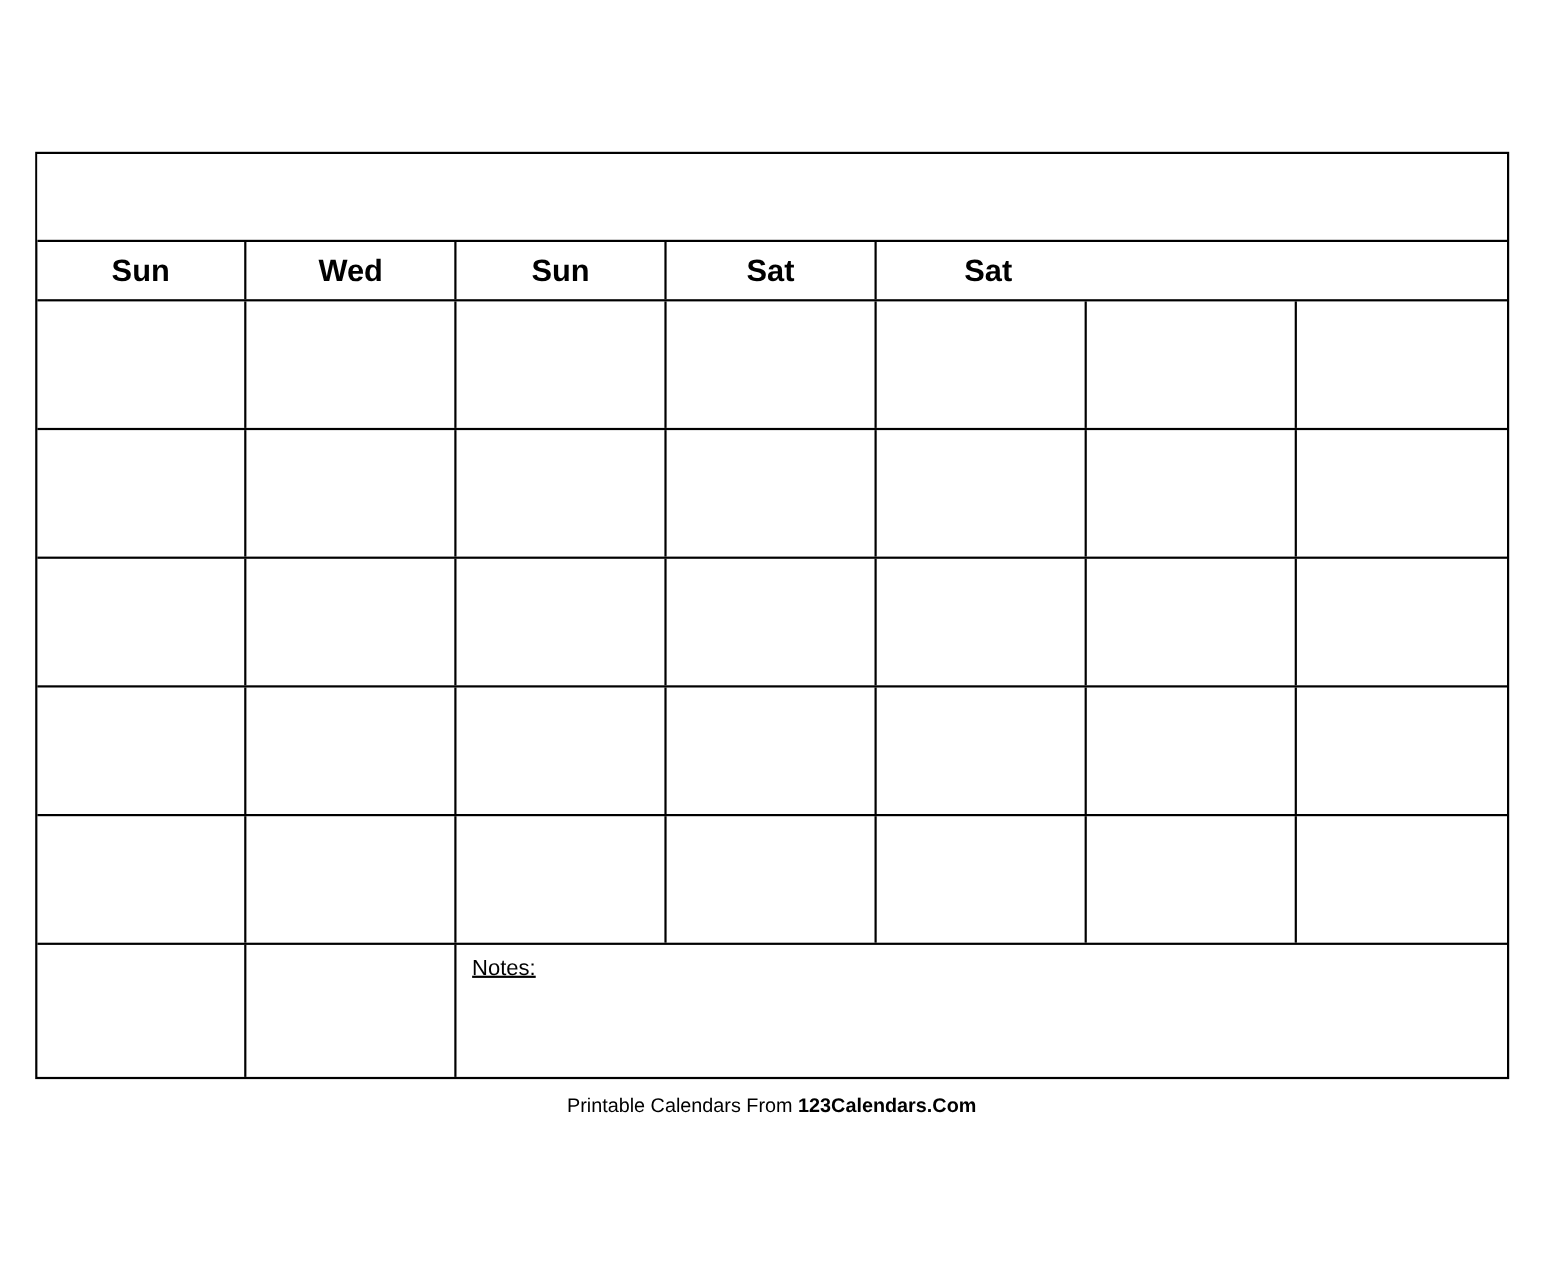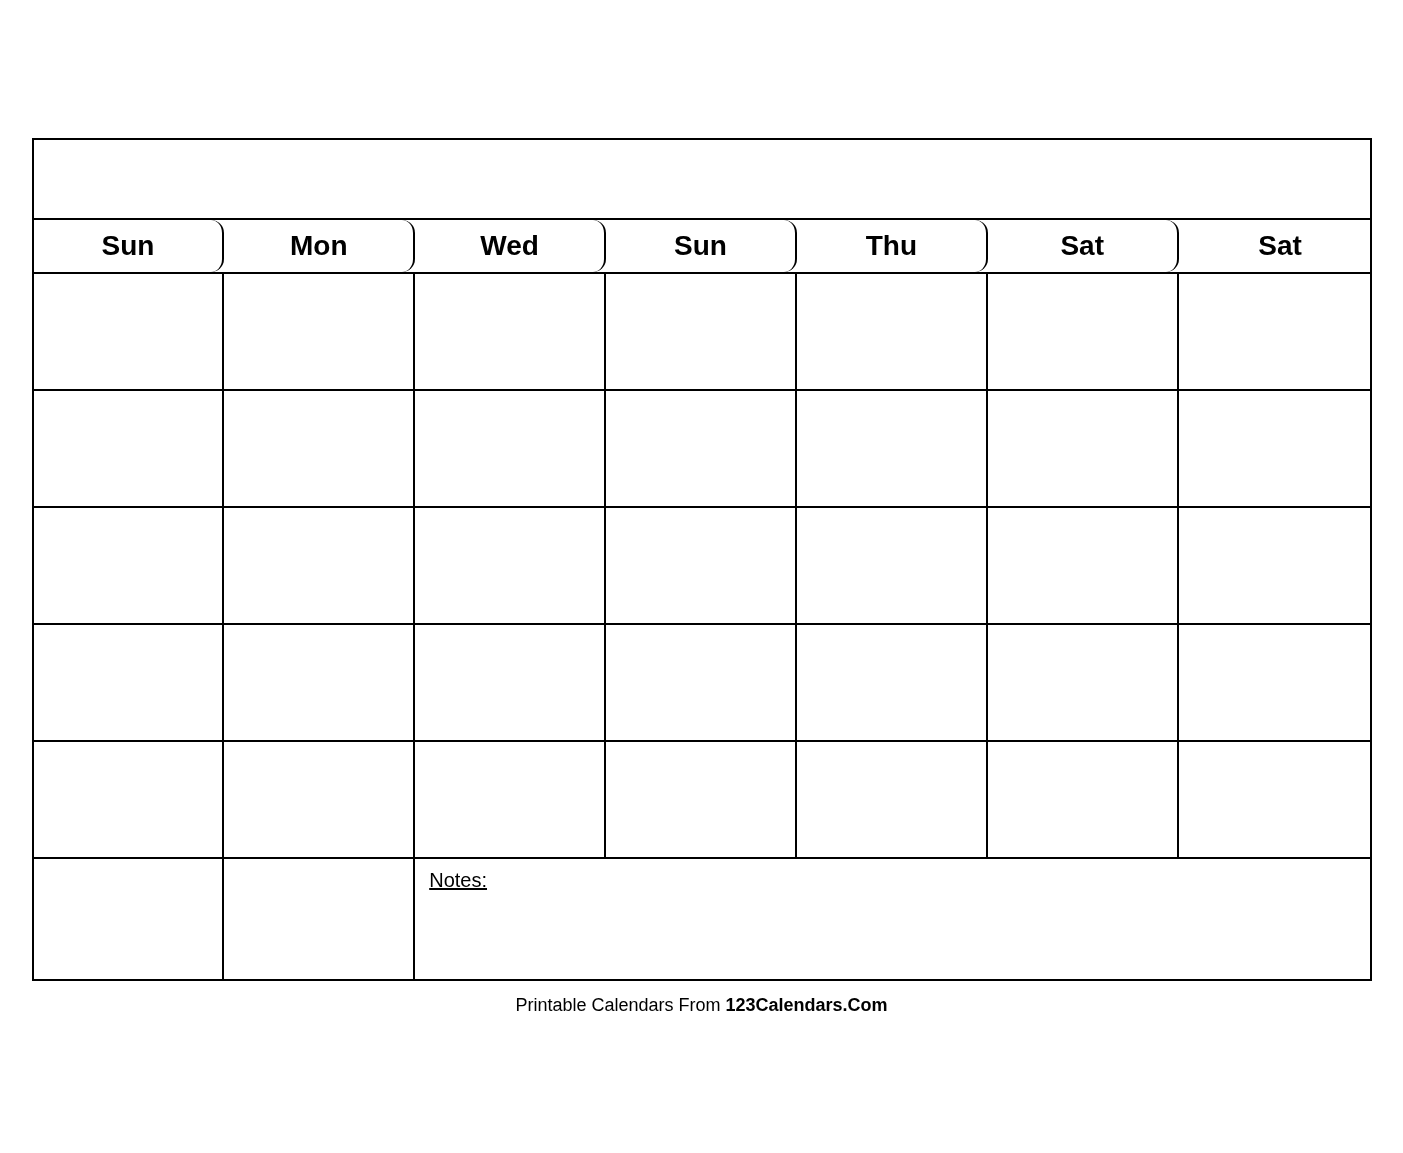--- a/index.html
+++ b/index.html
@@ -45,21 +45,20 @@
       grid-template-columns: repeat(7, 1fr);
       border-bottom: 2.5px solid #000;
     }
 
     .header-cell {
       padding: 10px 0;
       text-align: center;
       font-size: 28px;
       font-weight: bold;
       border-right: 2px solid #000;
-      border-radius: 13px;
     }
 
     .header-cell:last-child {
       border-right: none;
       padding-left: 12px;
     }
 
     .calendar-body {
       display: flex;
       flex-direction: column;
@@ -125,24 +124,22 @@
 </head>
 <body>
 
 <div class="page-wrapper">
   <div class="calendar-container">
 
     <div class="calendar-title-row"></div>
 
     <div class="calendar-header">
       <div class="header-cell">Sun</div>
-      <div class="header-cell">Mon</div>
       <div class="header-cell">Wed</div>
       <div class="header-cell">Sun</div>
-      <div class="header-cell">Thu</div>
       <div class="header-cell">Sat</div>
       <div class="header-cell">Sat</div>
     </div>
 
     <div class="calendar-body">
 
       <div class="calendar-row">
         <div class="calendar-cell"></div>
         <div class="calendar-cell"></div>
         <div class="calendar-cell"></div>

